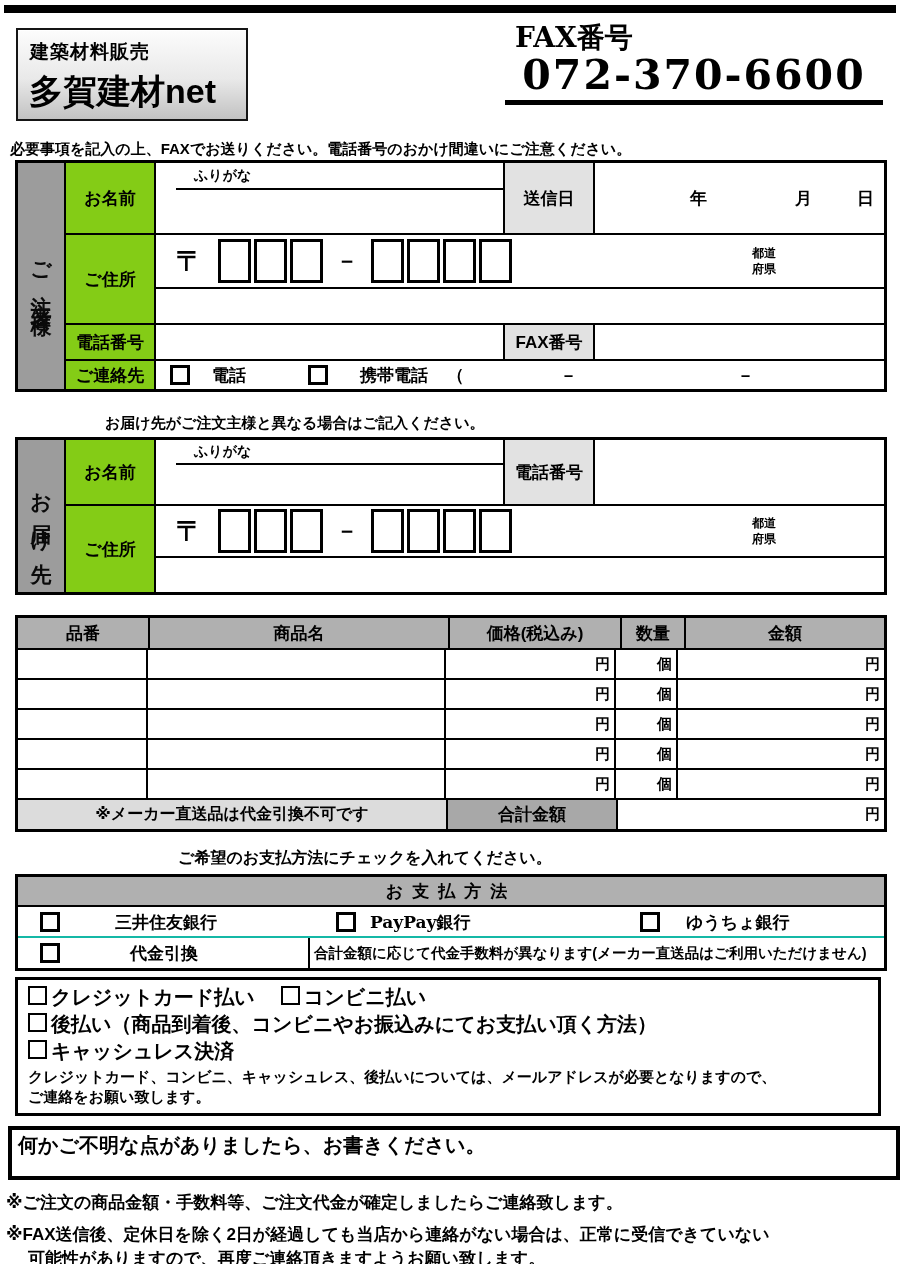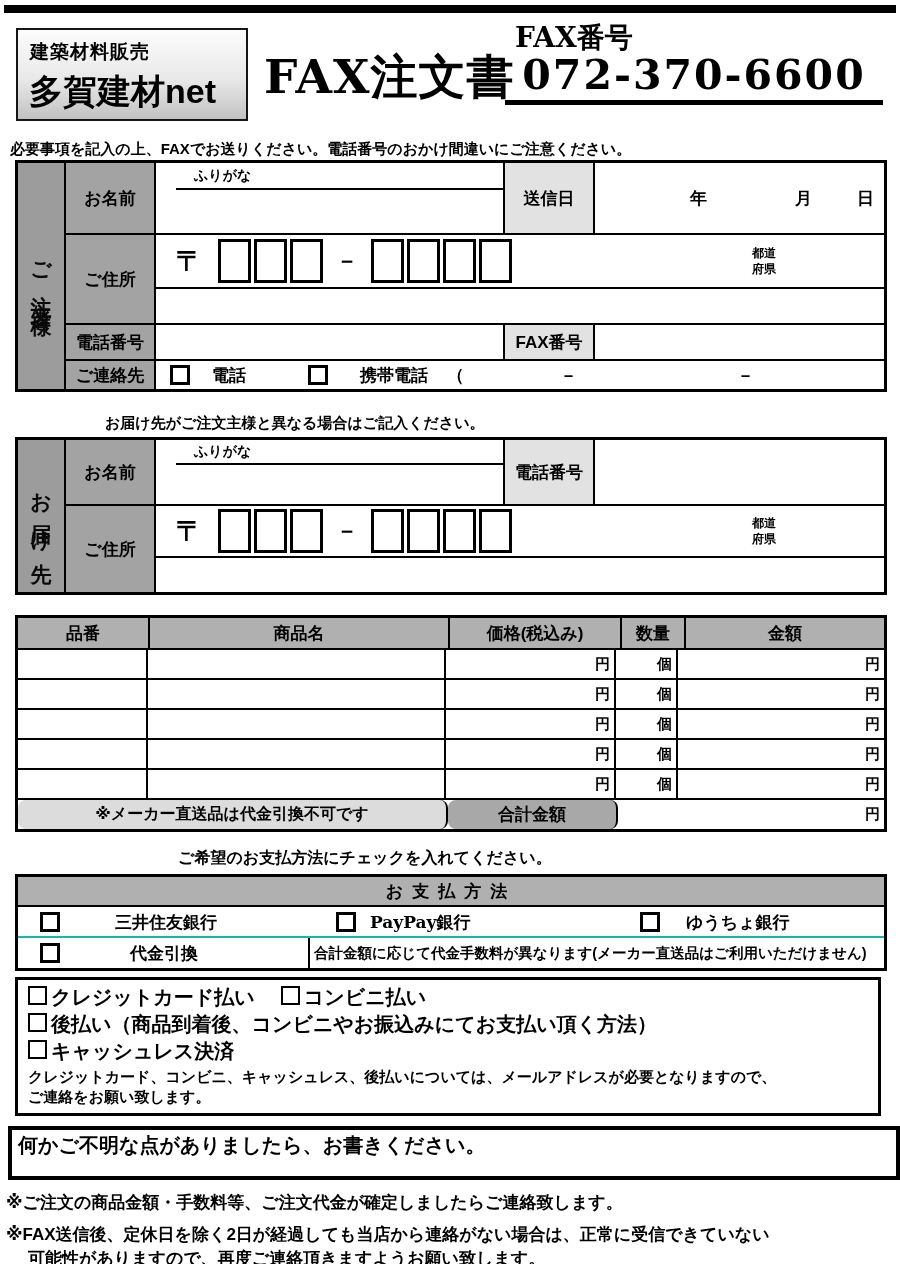--- a/index.html
+++ b/index.html
@@ -32,21 +32,21 @@
   .vstrip{
     width:46px;border-right:2px solid #000;background:#9c9c9c;
     display:flex;align-items:center;justify-content:center;
     writing-mode:vertical-rl;text-orientation:upright;
     font-size:21px;font-weight:bold;letter-spacing:7px;color:#0a0a0a;
   }
   .tbody{flex:1;display:flex;flex-direction:column;}
   .frow{display:flex;border-bottom:2px solid #000;}
   .frow:last-child{border-bottom:none;}
   .lbl{
-    width:88px;background:#a3a3a3;border-right:2px solid #000;
+    width:88px;background:#84cc16;border-right:2px solid #000;
     display:flex;align-items:center;justify-content:center;
     font-size:17px;font-weight:bold;flex-shrink:0;
   }
   .glbl{
     width:88px;background:#e2e2e2;border-right:2px solid #000;
     display:flex;align-items:center;justify-content:center;
     font-size:17px;font-weight:bold;flex-shrink:0;
   }
   .midcol{width:327px;border-right:2px solid #000;flex-shrink:0;display:flex;flex-direction:column;padding-left:20px;}
   .furigana{height:25px;border-bottom:2px solid #000;font-size:14px;font-weight:bold;padding-left:18px;line-height:24px;}
@@ -70,21 +70,21 @@
 
   
   .ptable{margin:20px 0 0 15px;width:866px;border:3px solid #000;}
   .prow{display:flex;border-bottom:2px solid #000;}
   .prow:last-child{border-bottom:none;}
   .pc{border-right:2px solid #000;flex-shrink:0;}
   .pc:last-child{border-right:none;flex:1;}
   .pc.c1{width:130px;} .pc.c2{width:298px;} .pc.c3{width:170px;} .pc.c4{width:62px;}
   .phead .pc{background:#b0b0b0;height:30px;display:flex;align-items:center;justify-content:center;font-size:17px;font-weight:bold;}
   .pdata .pc{height:28px;display:flex;align-items:center;justify-content:flex-end;font-size:15px;font-weight:bold;padding-right:4px;box-sizing:border-box;}
-  .pfoot .pc{height:29px;display:flex;align-items:center;box-sizing:border-box;border-radius:8px;}
+  .pfoot .pc{height:29px;display:flex;align-items:center;box-sizing:border-box;}
   .pfoot .fc1{width:430px;background:#dcdcdc;justify-content:center;font-size:16px;font-weight:bold;border-right:2px solid #000;}
   .pfoot .fc2{width:170px;background:#a8a8a8;justify-content:center;font-size:17px;font-weight:bold;border-right:2px solid #000;}
   .pfoot .fc3{flex:1;justify-content:flex-end;font-size:15px;font-weight:bold;padding-right:4px;}
 
   
   .paytable{margin-left:15px;width:866px;border:3px solid #000;}
   .payhead{height:28px;background:#b0b0b0;border-bottom:2px solid #000;display:flex;align-items:center;justify-content:center;font-size:17px;font-weight:bold;letter-spacing:9px;}
   .payrow1{height:29px;border-bottom:2px solid #14b8a6;position:relative;}
   .payrow1 .abs,.payrow2 .abs{position:absolute;top:50%;transform:translateY(-50%);}
   .bank-label{font-size:17px;font-weight:bold;}
@@ -109,21 +109,20 @@
 </head>
 <body>
 
 <div class="topbar"></div>
 
 <div class="header">
   <div class="logo">
     <span class="logo-tagline">建築材料販売</span>
     <span class="logo-brand">多賀建材net</span>
   </div>
-  <div class="form-title serif">FAX注文書</div>
   <div class="faxblock">
     <span class="fax-label serif">FAX番号</span>
     <span class="fax-number serif">072-370-6600</span>
   </div>
 </div>
 <div class="instruction">必要事項を記入の上、FAXでお送りください。電話番号のおかけ間違いにご注意ください。</div>
 
 <div class="ftable" style="height:226px;margin-top:3px;">
   <div class="vstrip">ご注文者様</div>
   <div class="tbody">

